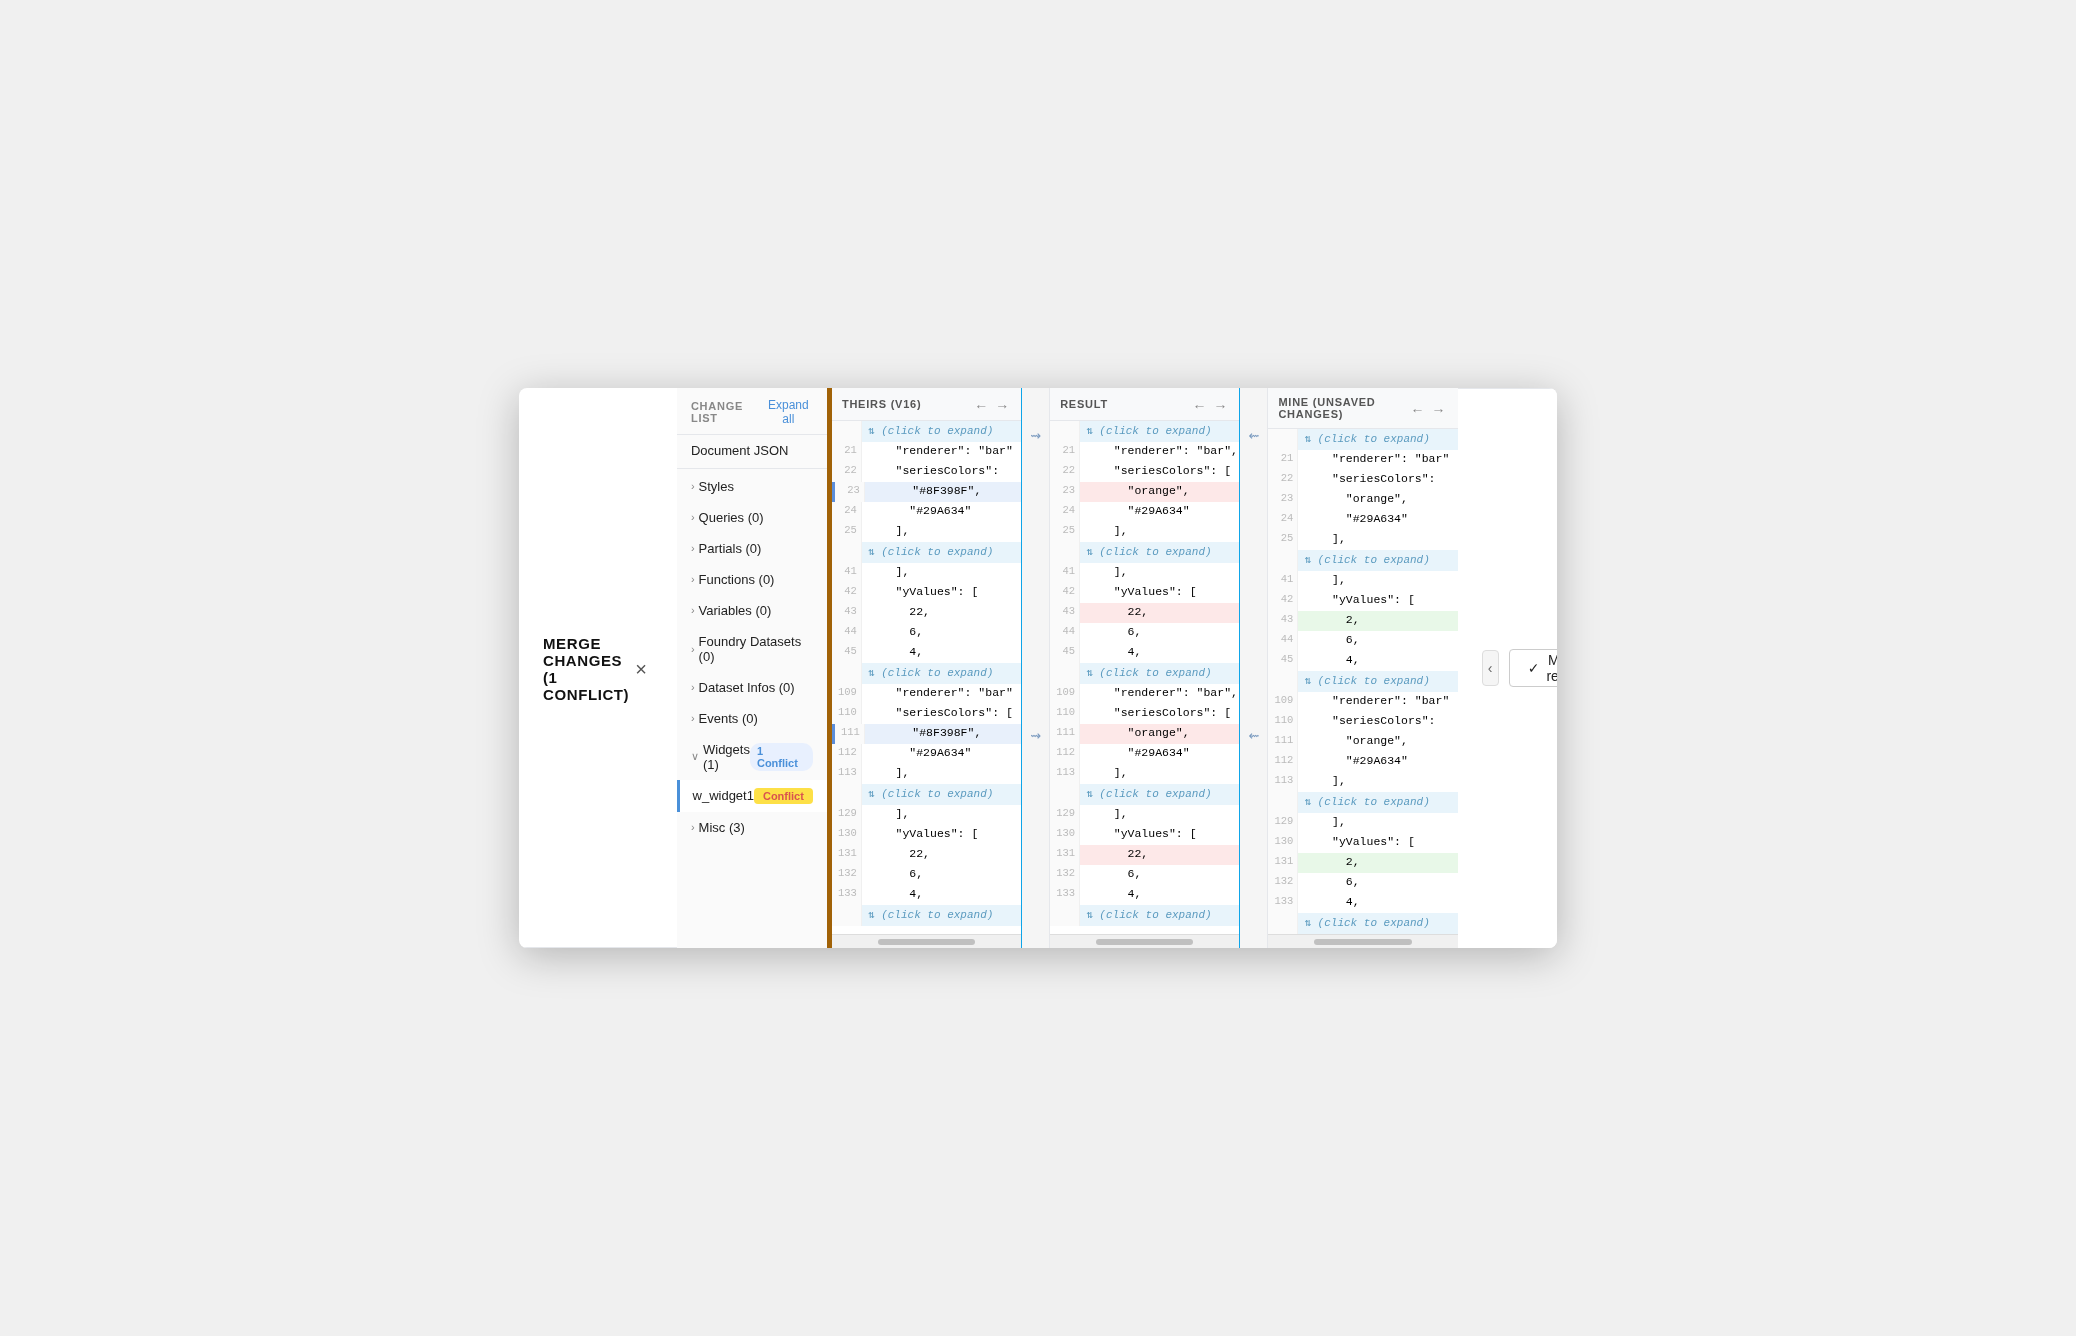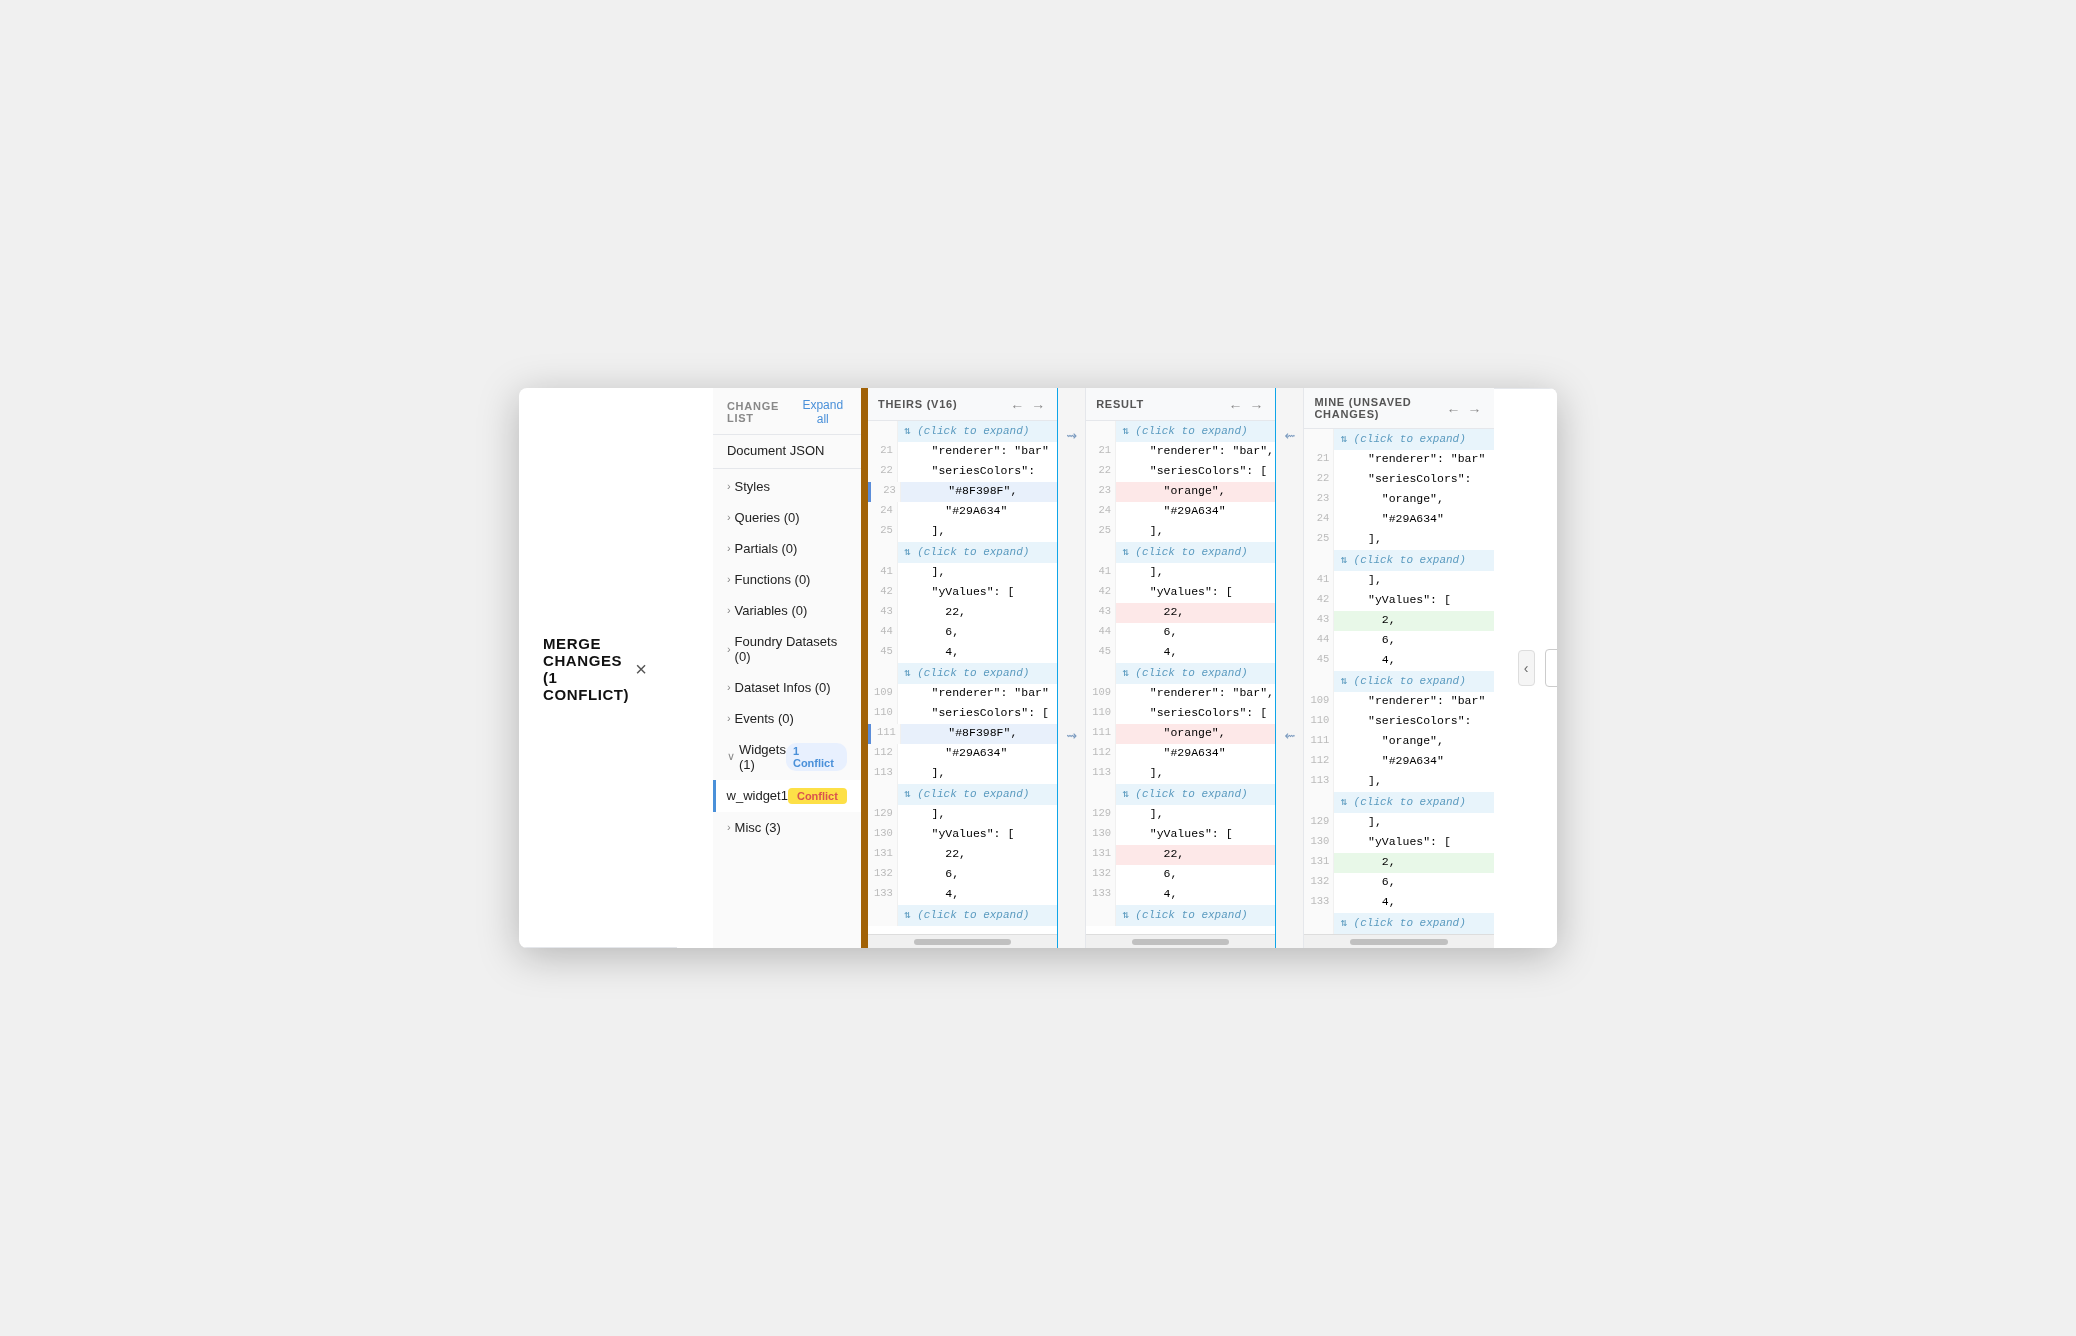--- a/index.html
+++ b/index.html
@@ -54,26 +54,25 @@
     .body-area {
       display: flex;
       flex: 1;
       min-height: 0;
     }
 
     
     .sidebar {
       width: 147px;
       min-width: 155px;
-      border-right: 7px solid #a16207;
+      border-right: 5px solid #a16207;
       display: flex;
       flex-direction: column;
       background: #fafafa;
       font-size: 13px;
-      margin-left: 36px;
     }
 
     .sidebar-header {
       display: flex;
       align-items: center;
       justify-content: space-between;
       padding: 10px 14px 8px;
       border-bottom: 1px solid #e5e7eb;
     }
 

